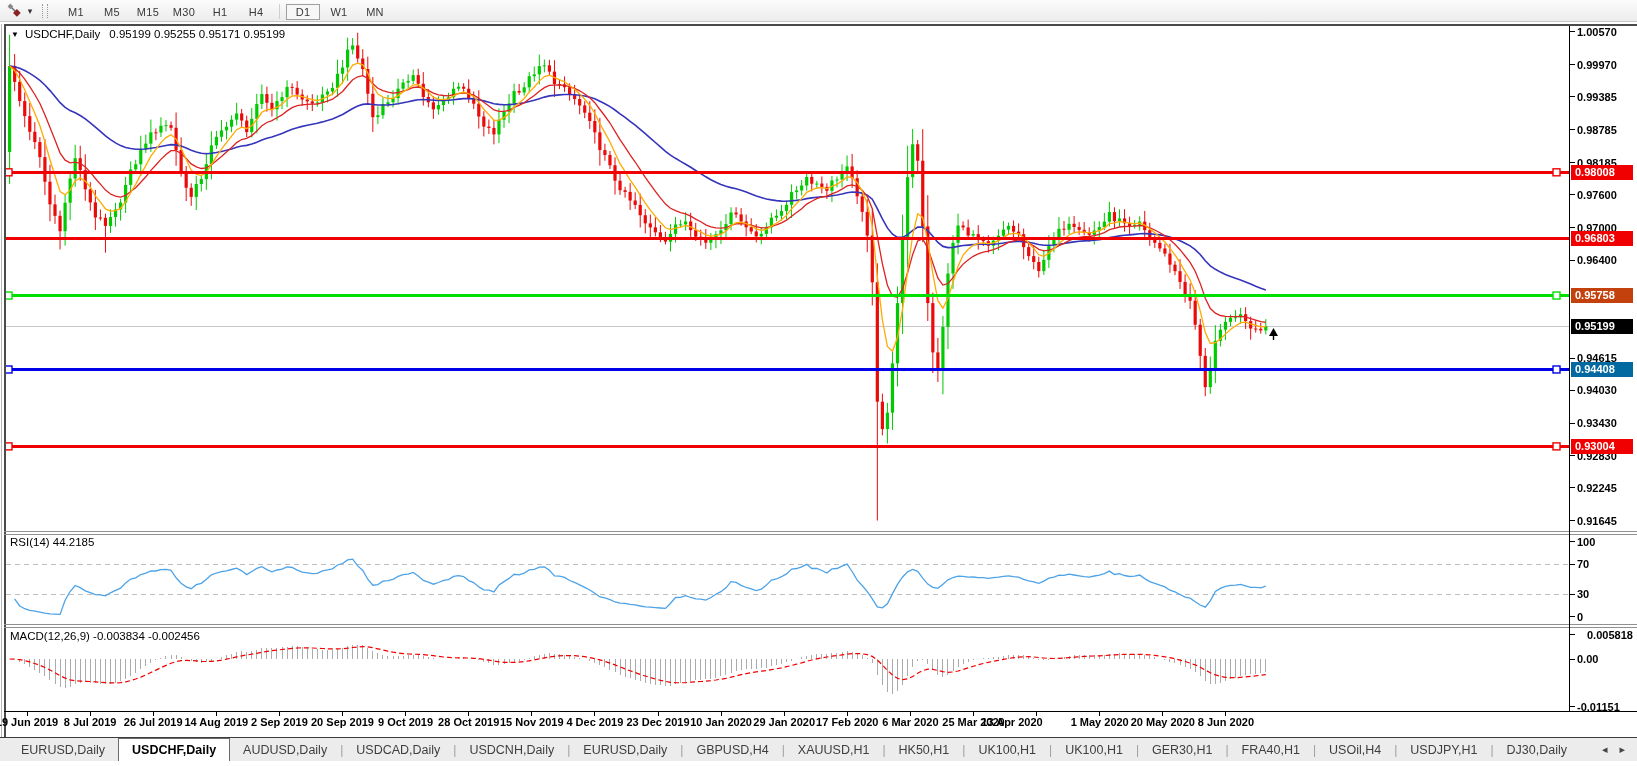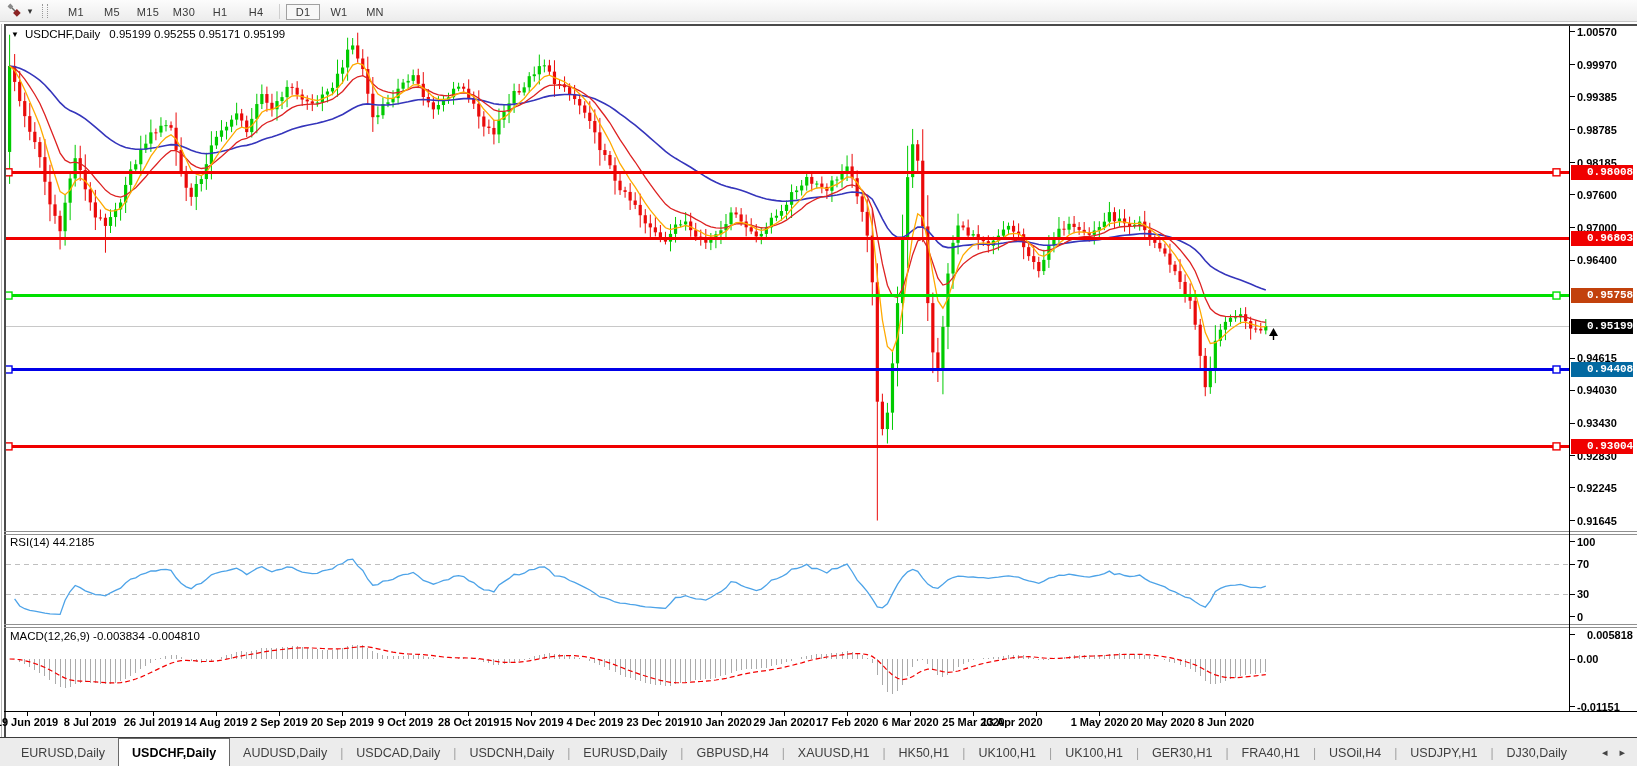--- a/index.html
+++ b/index.html
@@ -20,25 +20,25 @@
   
   .overlay{position:absolute;z-index:2;white-space:nowrap;}
   #chart-title{left:11px;top:28px;font-size:11.5px;color:#000;}
   #chart-title .tri{font-size:8px;margin-right:6px;position:relative;top:-1px;}
   #chart-title .ohlc{margin-left:9px;}
   #rsi-label{left:10px;top:536px;font-size:11.5px;color:#000;}
   #macd-label{left:10px;top:630px;font-size:11.5px;color:#000;}
   .paxis{position:absolute;left:1577px;width:58px;font-size:11px;font-weight:700;color:#000;
     line-height:14px;z-index:2;}
   .ptag{position:absolute;left:1571px;width:62px;height:15px;line-height:15px;font-size:11px;
-    font-weight:700;color:#fff;padding-left:16px;box-sizing:border-box;z-index:2;font-family:Liberation Mono, monospace;}
+    font-weight:700;color:#fff;padding-left:4px;box-sizing:border-box;z-index:2;}
   .dlabel{position:absolute;top:716px;transform:translateX(-50%);font-size:11px;font-weight:700;
     color:#000;z-index:2;}
   
-  #tabbar{position:absolute;left:0;top:737px;width:1637px;height:30px;z-index:3;background:#ececec;
+  #tabbar{position:absolute;left:0;top:737px;width:1637px;height:24px;z-index:3;background:#ececec;
     border-top:1px solid #3c3c3c;display:flex;align-items:stretch;font-size:12.5px;color:#3f3f3f;
     box-sizing:border-box;padding-left:8px;}
   .tab{display:flex;align-items:center;padding:0 13px;}
   .tab.active{background:#fff;border:1px solid #6a6a6a;border-bottom:none;color:#000;font-weight:700;}
   .tabsep{display:flex;align-items:center;color:#9f9f9f;font-size:12px;}
   #tab-arrows{margin-left:auto;display:flex;align-items:center;gap:12px;padding-right:12px;
     color:#444;font-size:11px;}
 </style>
 </head>
 <body>
@@ -910,21 +910,21 @@
     <span class="arrow-btn">▾</span>
     <span class="grip"></span>
     <span id="tf-group"><span class="tfbtn">M1</span><span class="tfbtn">M5</span><span class="tfbtn">M15</span><span class="tfbtn">M30</span><span class="tfbtn">H1</span><span class="tfbtn">H4</span><span class="vsep"></span><span class="tfbtn active">D1</span><span class="tfbtn">W1</span><span class="tfbtn">MN</span></span>
   </div>
 
   <div id="chart-title" class="overlay">
     <span class="tri">▼</span><span>USDCHF,Daily</span><span class="ohlc">0.95199 0.95255 0.95171 0.95199</span>
   </div>
 
   <div id="rsi-label" class="overlay">RSI(14) 44.2185</div>
-  <div id="macd-label" class="overlay">MACD(12,26,9) -0.003834 -0.004810</div>
+  <div id="macd-label" class="overlay">MACD(12,26,9) -0.003834 -0.002456</div>
 
   <div id="price-labels">
       <div class="paxis" style="top: 24.9964px;">1.00570</div>
       <div class="paxis" style="top: 57.8584px;">0.99970</div>
       <div class="paxis" style="top: 89.8989px;">0.99385</div>
       <div class="paxis" style="top: 122.761px;">0.98785</div>
       <div class="paxis" style="top: 155.623px;">0.98185</div>
       <div class="paxis" style="top: 187.663px;">0.97600</div>
       <div class="paxis" style="top: 220.525px;">0.97000</div>
       <div class="paxis" style="top: 253.387px;">0.96400</div>

